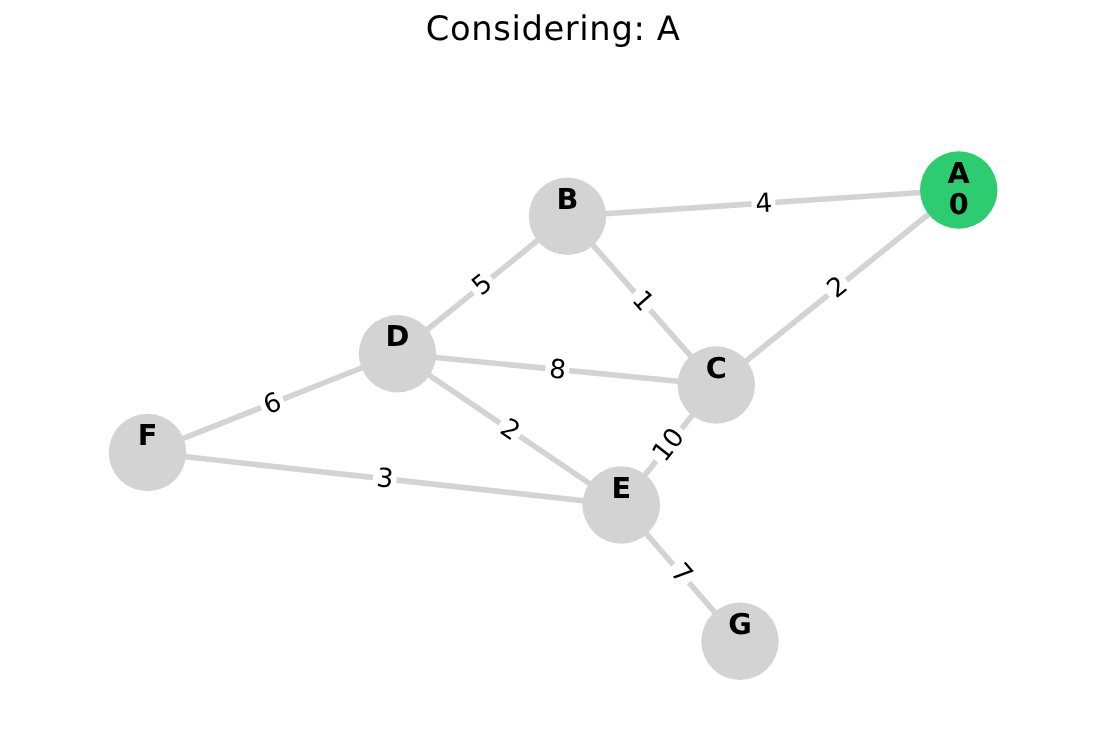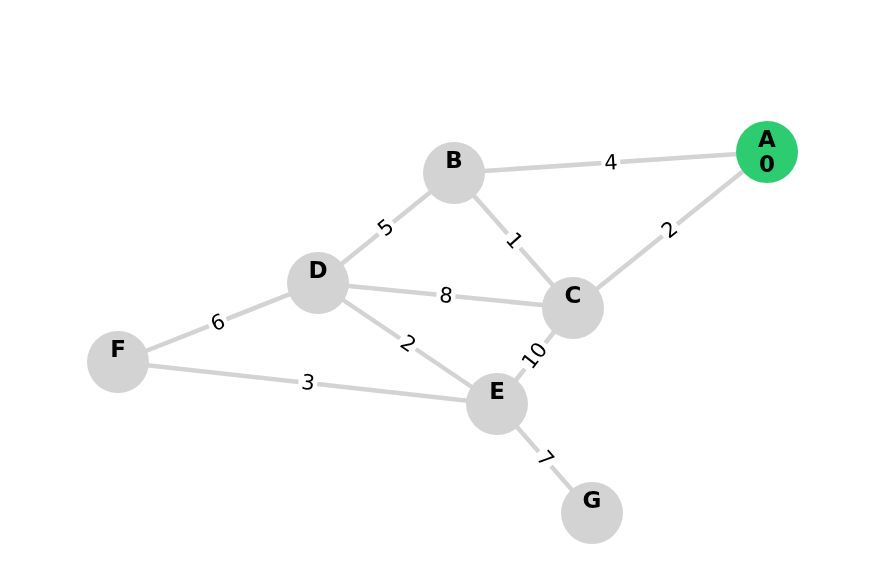--- a/index.html
+++ b/index.html
@@ -63,20 +63,21 @@
   .node-label .line {
     height: 25px;
     line-height: 25px;
     text-align: center;
   }
 </style>
 </head>
 <body>
 
 <div class="figure">
+  <div class="title">Considering: A</div>
   <svg class="edges-layer" width="885" height="586">
       <line x1="454" y1="173" x2="767" y2="152" stroke="#d3d3d3" stroke-width="4.5"></line>
       <line x1="454" y1="173" x2="573" y2="308" stroke="#d3d3d3" stroke-width="4.5"></line>
       <line x1="454" y1="173" x2="318" y2="283" stroke="#d3d3d3" stroke-width="4.5"></line>
       <line x1="767" y1="152" x2="573" y2="308" stroke="#d3d3d3" stroke-width="4.5"></line>
       <line x1="318" y1="283" x2="573" y2="308" stroke="#d3d3d3" stroke-width="4.5"></line>
       <line x1="318" y1="283" x2="118" y2="362" stroke="#d3d3d3" stroke-width="4.5"></line>
       <line x1="318" y1="283" x2="497" y2="404" stroke="#d3d3d3" stroke-width="4.5"></line>
       <line x1="573" y1="308" x2="497" y2="404" stroke="#d3d3d3" stroke-width="4.5"></line>
       <line x1="118" y1="362" x2="497" y2="404" stroke="#d3d3d3" stroke-width="4.5"></line>

